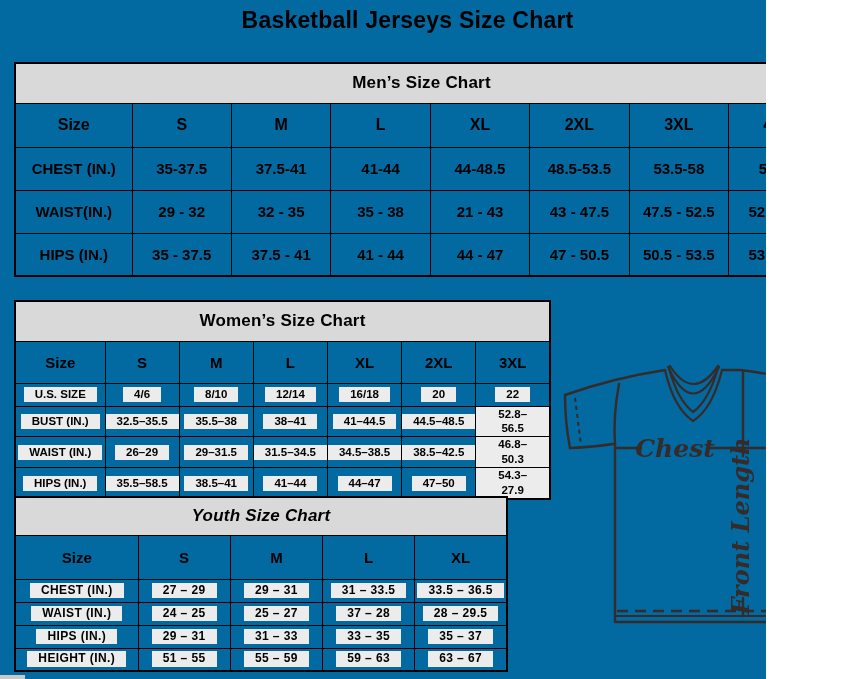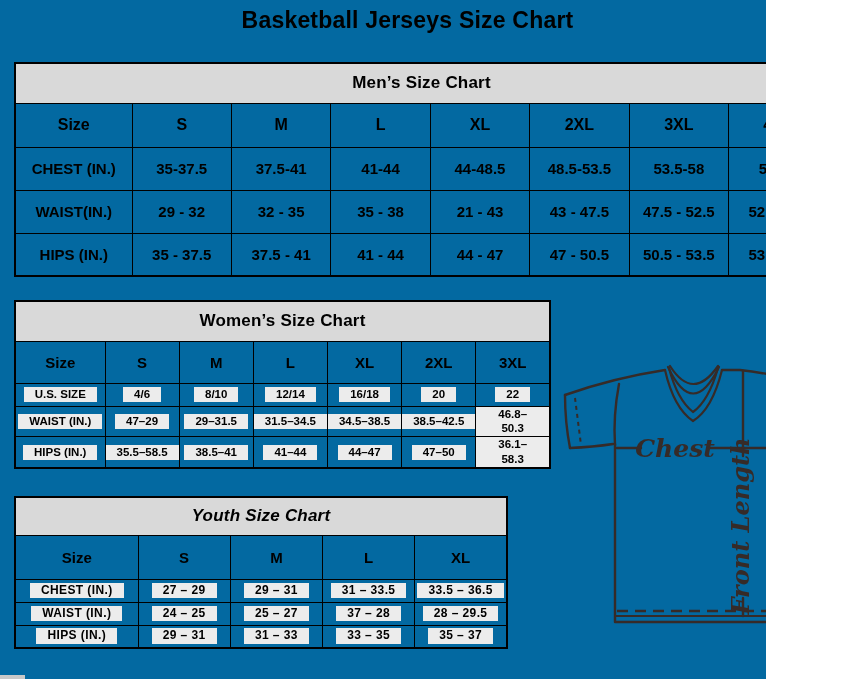--- a/index.html
+++ b/index.html
@@ -131,36 +131,45 @@
           <tr class="data-row">
             <td><span class="hl">U.S. SIZE</span></td>
             <td><span class="hl">4/6</span></td>
             <td><span class="hl">8/10</span></td>
             <td><span class="hl">12/14</span></td>
             <td><span class="hl">16/18</span></td>
             <td><span class="hl">20</span></td>
             <td><span class="hl">22</span></td>
           </tr>
           <tr class="data-row">
+            <td><span class="hl">BUST (IN.)</span></td>
+            <td><span class="hl">32.5–35.5</span></td>
+            <td><span class="hl">35.5–38</span></td>
+            <td><span class="hl">38–41</span></td>
+            <td><span class="hl">41–44.5</span></td>
+            <td><span class="hl">44.5–48.5</span></td>
+            <td><span class="hl">52.8–56.5</span></td>
+          </tr>
+          <tr class="data-row">
             <td><span class="hl">WAIST (IN.)</span></td>
-            <td><span class="hl">47–29</span></td>
+            <td><span class="hl">26–29</span></td>
             <td><span class="hl">29–31.5</span></td>
             <td><span class="hl">31.5–34.5</span></td>
             <td><span class="hl">34.5–38.5</span></td>
             <td><span class="hl">38.5–42.5</span></td>
             <td><span class="hl">46.8–50.3</span></td>
           </tr>
           <tr class="data-row">
             <td><span class="hl">HIPS (IN.)</span></td>
             <td><span class="hl">35.5–58.5</span></td>
             <td><span class="hl">38.5–41</span></td>
             <td><span class="hl">41–44</span></td>
             <td><span class="hl">44–47</span></td>
             <td><span class="hl">47–50</span></td>
-            <td><span class="hl">36.1–58.3</span></td>
+            <td><span class="hl">54.3–27.9</span></td>
           </tr>
         </tbody>
       </table>
     </section>
   <section class="size-table" id="table-youth">
       <table>
         <colgroup>
           <col style="width: 123px;">
           <col>
           <col>
@@ -192,20 +201,27 @@
             <td><span class="hl">37 – 28</span></td>
             <td><span class="hl">28 – 29.5</span></td>
           </tr>
           <tr class="data-row">
             <td><span class="hl">HIPS (IN.)</span></td>
             <td><span class="hl">29 – 31</span></td>
             <td><span class="hl">31 – 33</span></td>
             <td><span class="hl">33 – 35</span></td>
             <td><span class="hl">35 – 37</span></td>
           </tr>
+          <tr class="data-row">
+            <td><span class="hl">HEIGHT (IN.)</span></td>
+            <td><span class="hl">51 – 55</span></td>
+            <td><span class="hl">55 – 59</span></td>
+            <td><span class="hl">59 – 63</span></td>
+            <td><span class="hl">63 – 67</span></td>
+          </tr>
         </tbody>
       </table>
     </section>
 
   <div class="jersey-wrap">
     <svg width="276" height="272" viewBox="0 0 276 272" xmlns="http://www.w3.org/2000/svg">
       <g fill="none" stroke="#362b28" stroke-width="2.4" stroke-linejoin="round" stroke-linecap="round">
 
         <path d="M110,12 Q58,20 10,37"></path>
         <path d="M167,12 L185,12 Q223,16 265,30"></path>

